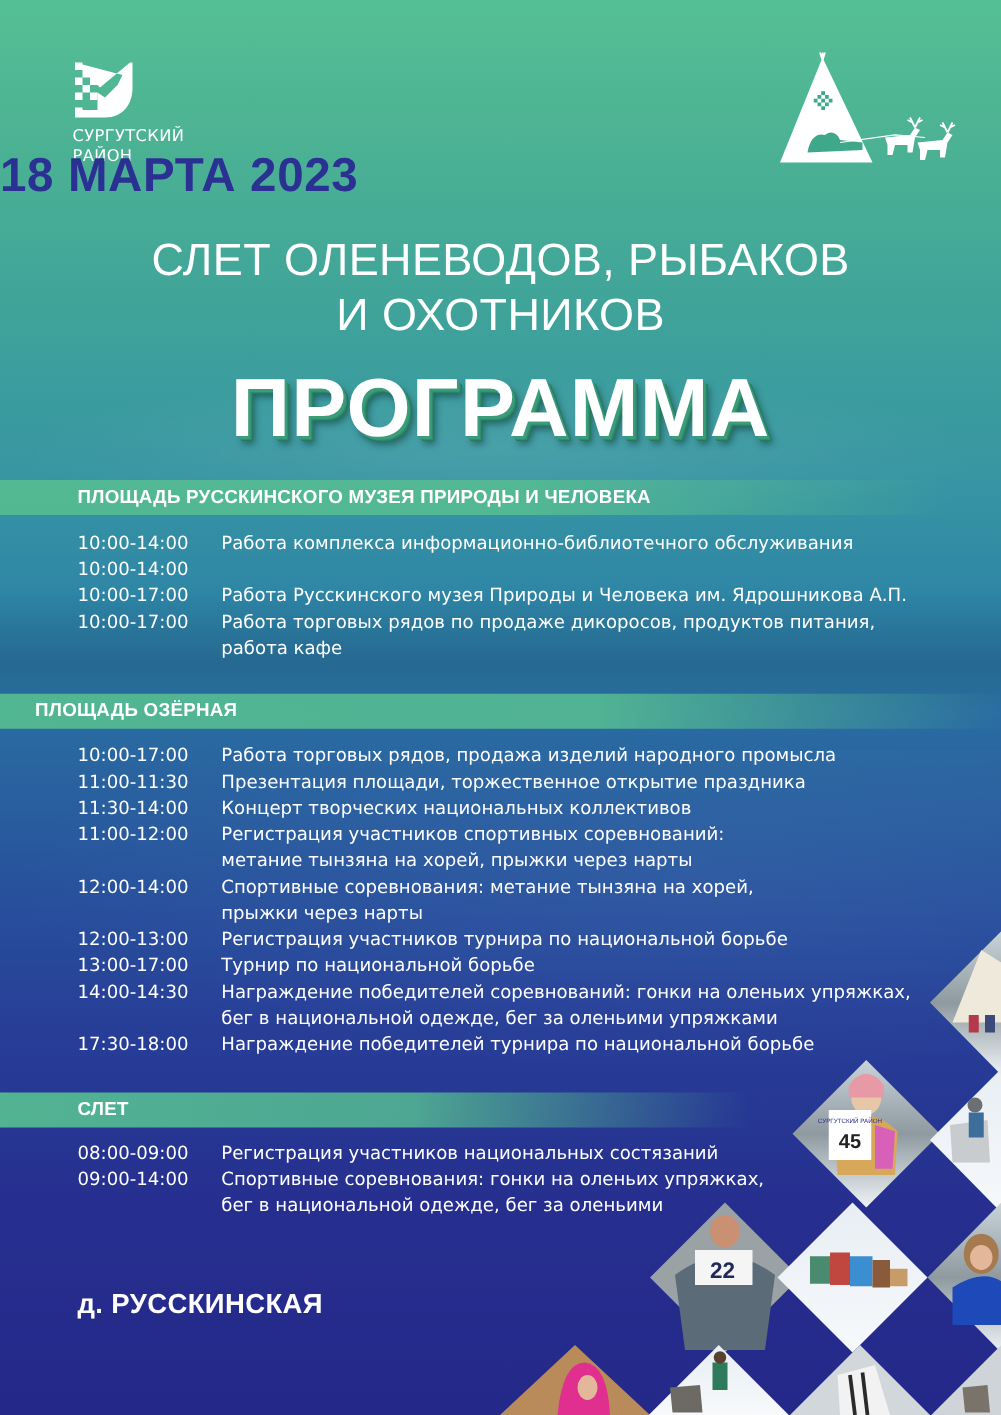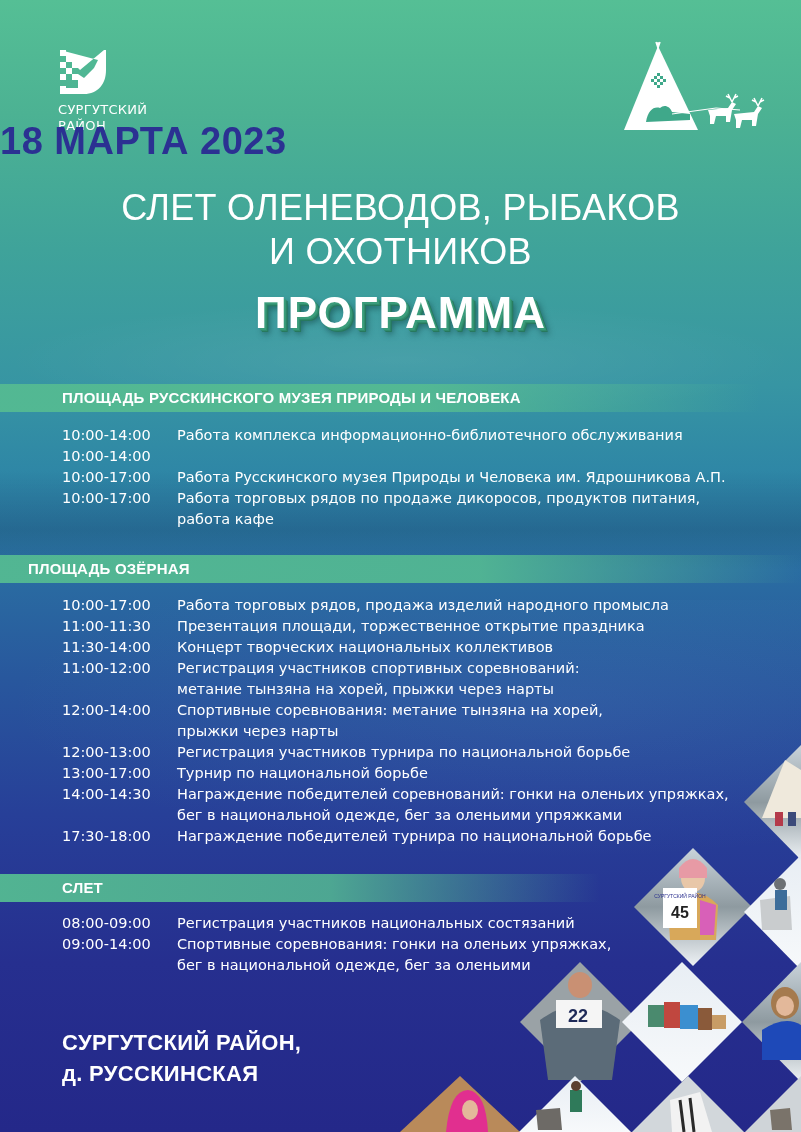--- a/index.html
+++ b/index.html
@@ -50,21 +50,21 @@
       position: absolute; left: 0; right: 0; top: 186px;
       text-align: center;
       font-family: Liberation Sans, sans-serif;
       font-size: 36px; line-height: 44px; font-weight: normal;
       letter-spacing: 0.3px;
     }
     .program-title {
       position: absolute; left: 0; right: 0; top: 288px;
       text-align: center;
       font-family: "Liberation Sans", sans-serif;
-      font-weight: bold; font-size: 44px; letter-spacing: 1px;
+      font-weight: bold; font-size: 66px; letter-spacing: 1px;
       color: #ffffff;
       text-shadow: 2px 2px 0 #3a9c7a, 3px 3px 0 #2f8b6c, 4px 4px 0 #27795e, 5px 6px 6px rgba(0,40,40,0.5);
     }
 
     .section-bar {
       position: absolute; left: 0; height: 28px;
       background: linear-gradient(90deg, rgba(84,186,146,0.95) 0%, rgba(84,186,146,0.95) 55%, rgba(84,186,146,0.0) 100%);
       padding-left: 62px;
       font-family: "Liberation Sans", sans-serif;
       font-weight: bold; font-size: 15px; line-height: 28px;
@@ -261,21 +261,20 @@
   <div class="row">
     <div class="time">09:00-14:00</div>
     <div class="desc">
       <div>Спортивные соревнования: гонки на оленьих упряжках,</div>
       <div>бег в национальной одежде, бег за оленьими</div>
     </div>
   </div>
 </div>
 
 <div class="footer-address">
-  <div>СУРГУТСКИЙ РАЙОН,</div>
   <div>д. РУССКИНСКАЯ</div>
 </div>
 
 <svg class="collage" width="801" height="1132" viewBox="0 0 801 1132">
   <defs>
     <linearGradient id="snow" x1="0" y1="0" x2="0" y2="1">
       <stop offset="0" stop-color="#e8eef4"></stop>
       <stop offset="1" stop-color="#f7f9fb"></stop>
     </linearGradient>
     <linearGradient id="forest" x1="0" y1="0" x2="0" y2="1">

